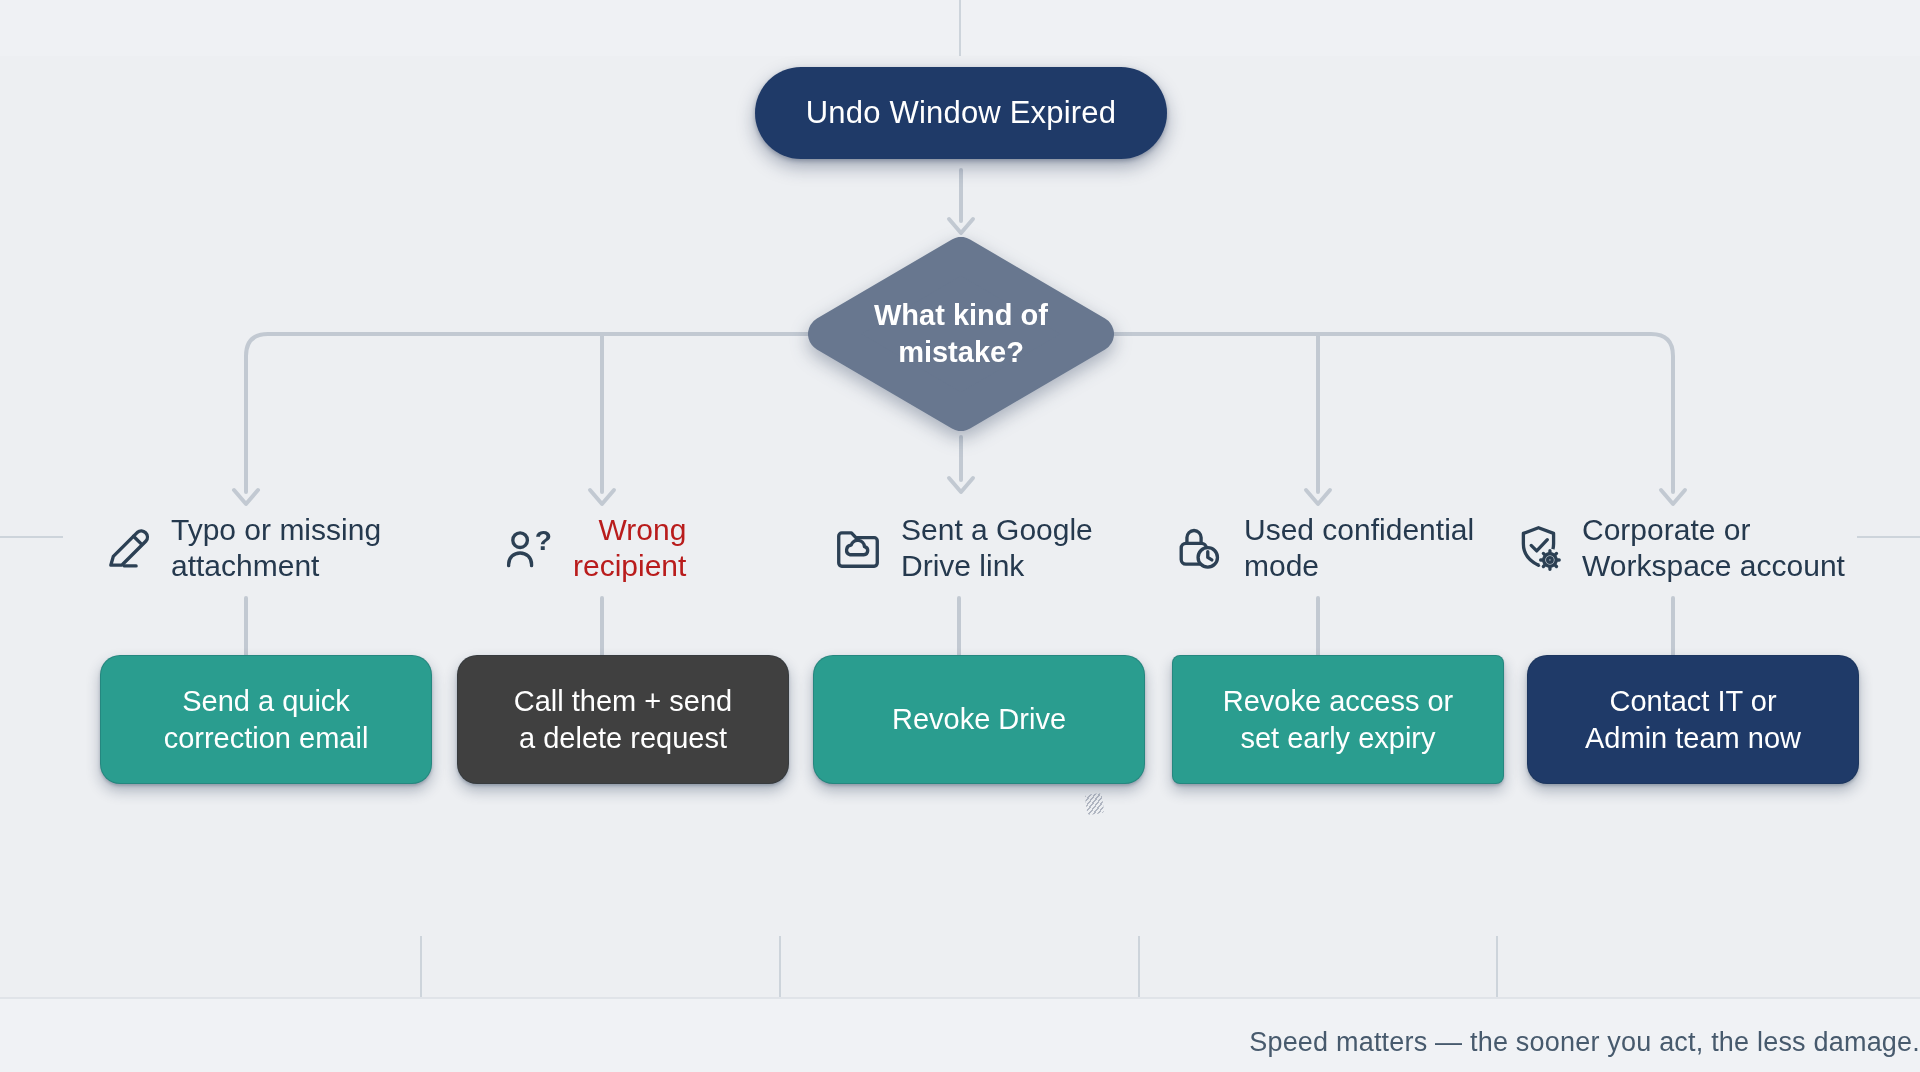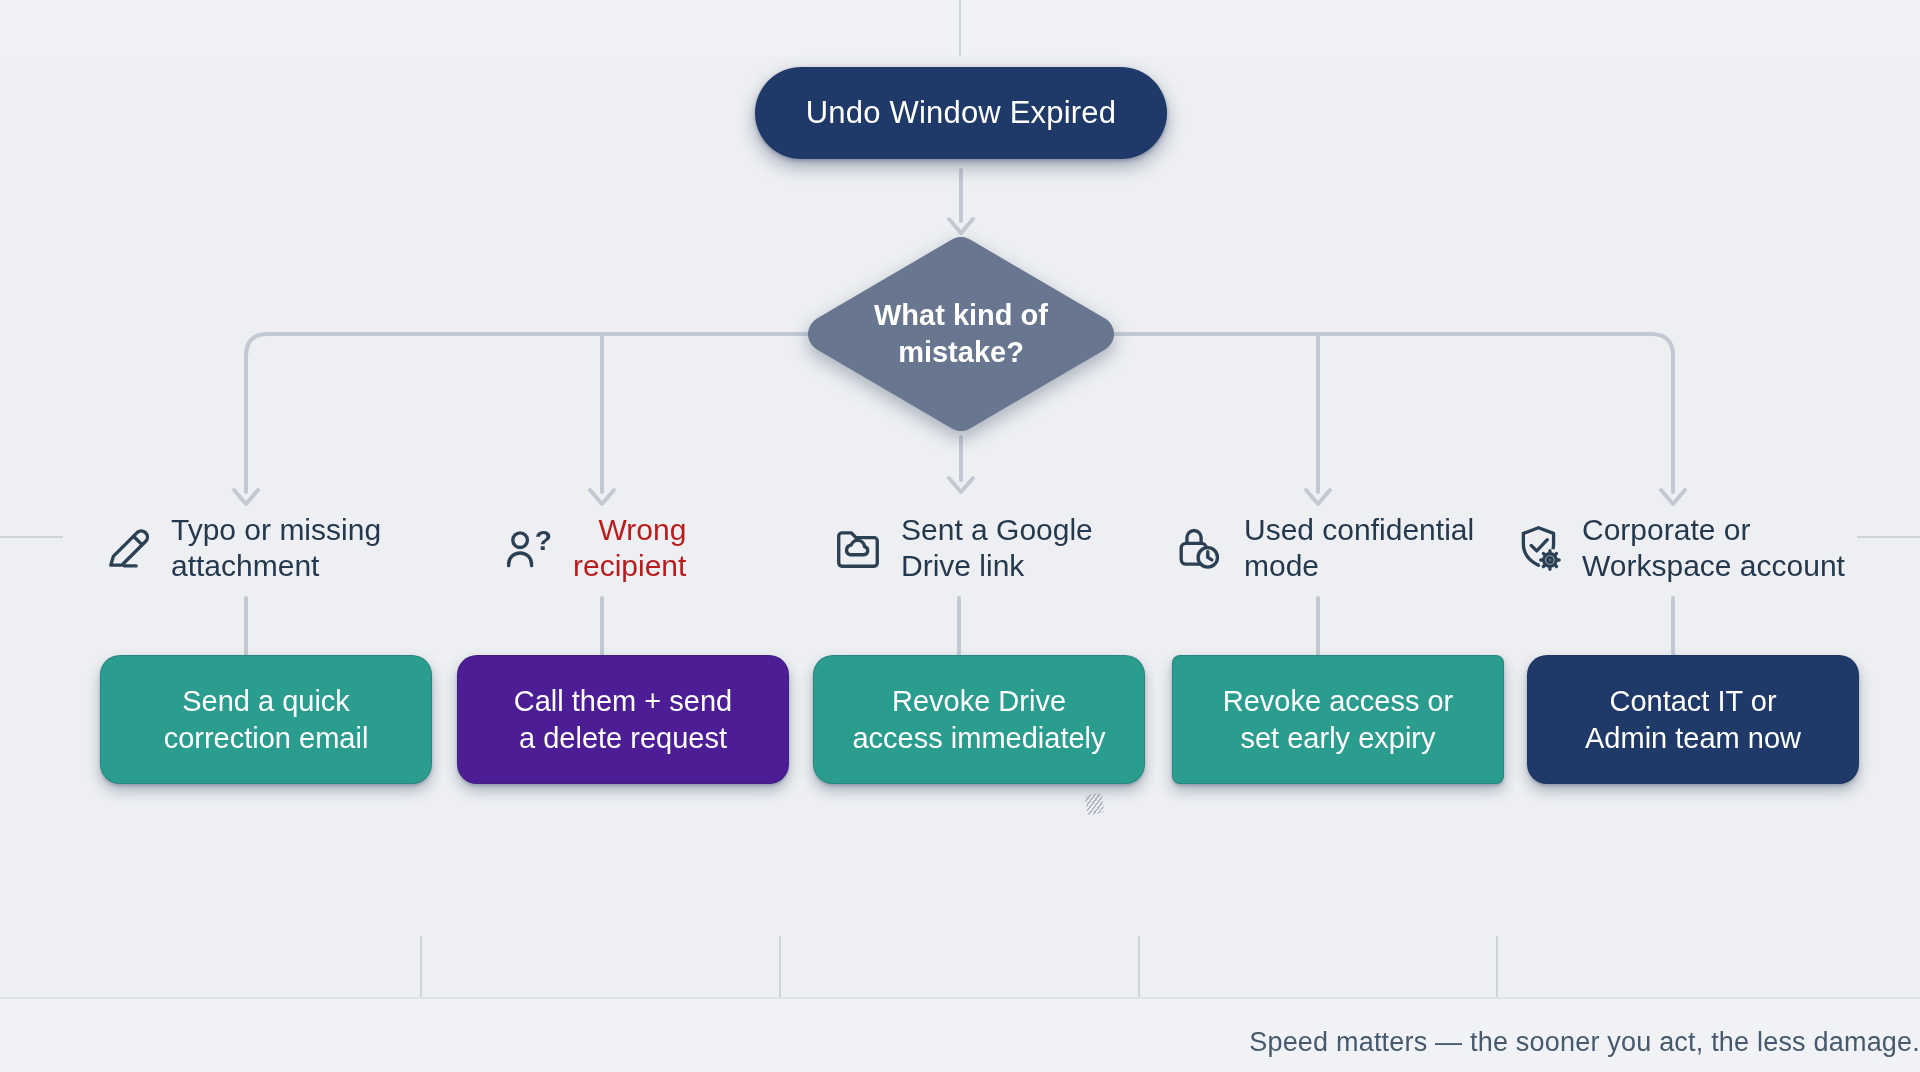--- a/index.html
+++ b/index.html
@@ -171,27 +171,26 @@
     <div class="label-text" style="color: rgb(37, 57, 78);">
       <div>Corporate or</div>
       <div>Workspace account</div>
     </div>
   </div>
 
   <div class="action" style="left: 100px; background: rgb(42, 157, 143);">
     <div>Send a quick</div>
     <div>correction email</div>
   </div>
-  <div class="action" style="left: 457px; background: #4c1d95;">
+  <div class="action" style="left: 457px; background: #404040;">
     <div>Call them + send</div>
     <div>a delete request</div>
   </div>
   <div class="action" style="left: 813px; background: rgb(42, 157, 143);">
     <div>Revoke Drive</div>
-    <div>access immediately</div>
   </div>
   <div class="action" style="left: 1172px; background: rgb(42, 157, 143); border-radius: 8px;">
     <div>Revoke access or</div>
     <div>set early expiry</div>
   </div>
   <div class="action" style="left: 1527px; background: rgb(31, 58, 104);">
     <div>Contact IT or</div>
     <div>Admin team now</div>
   </div>
 

